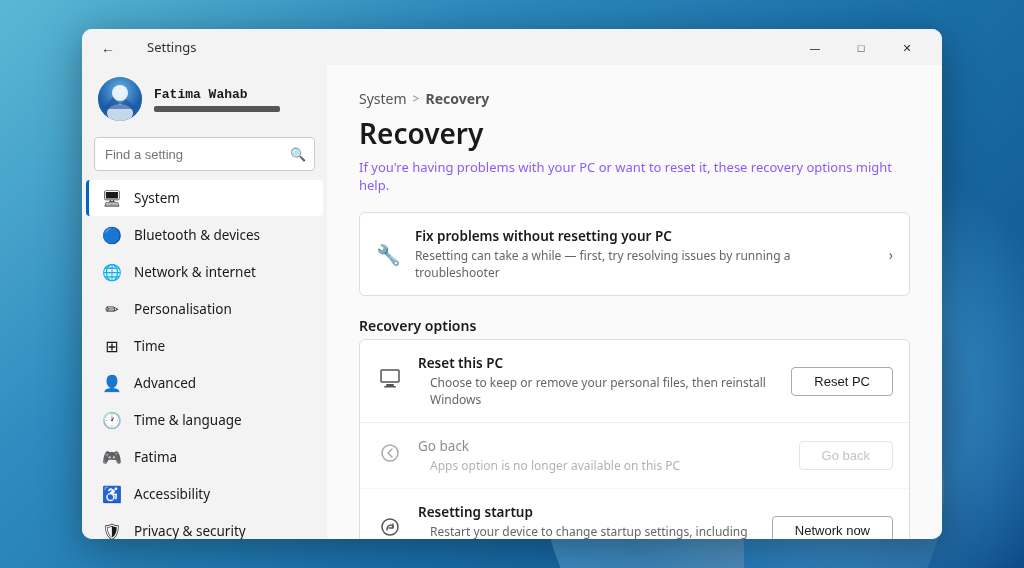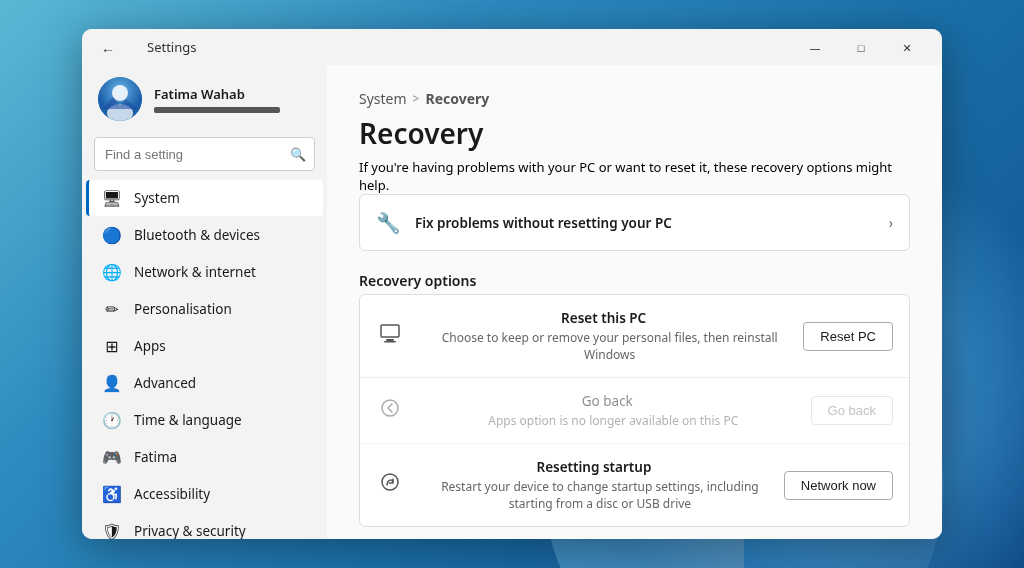--- a/index.html
+++ b/index.html
@@ -119,21 +119,21 @@
       height: 44px;
       border-radius: 50%;
       background: linear-gradient(135deg, #4a90d9, #1a5fa8);
       flex-shrink: 0;
       overflow: hidden;
       display: flex;
       align-items: center;
       justify-content: center;
     }
     .user-avatar svg { width: 44px; height: 44px; }
-    .user-info { flex: 1; min-width: 0; }
+    .user-info { flex: 1; min-width: 0; font-family: Liberation Mono, monospace; }
     .user-name {
       font-size: 13px;
       font-weight: 600;
       color: #1a1a1a;
       white-space: nowrap;
       overflow: hidden;
       text-overflow: ellipsis;
     }
     .user-account-bar {
       height: 6px;
@@ -210,21 +210,22 @@
     }
     .breadcrumb-sep { color: #888; font-size: 12px; }
     .page-title {
       font-size: 28px;
       font-weight: 600;
       color: #1a1a1a;
       margin-bottom: 6px;
     }
     .page-subtitle {
       font-size: 13px;
-      color: #000000;
+      color: #8b5cf6;
+      margin-bottom: 18px;
     }
 
     
     .fix-card {
       background: white;
       border: 1px solid #ddd;
       border-radius: 6px;
       padding: 14px 16px;
       display: flex;
       align-items: center;
@@ -277,35 +278,35 @@
     }
     .option-row:last-child { border-bottom: none; }
     .option-row.disabled { opacity: 0.5; }
     .option-icon {
       font-size: 20px;
       color: #555;
       flex-shrink: 0;
       width: 28px;
       text-align: center;
     }
-    .option-text { flex: 1; text-align: center; }
+    .option-text { flex: 1; }
     .option-title {
       font-size: 13.5px;
       font-weight: 600;
       color: #1a1a1a;
     }
     .option-row.disabled .option-title { font-weight: normal; }
     .option-desc {
       font-size: 12px;
       color: #666;
       margin-top: 2px;
       margin-left: 12px;
     }
     .option-btn {
-      padding: 6px 16px;
+      padding: 6px 22px;
       border: 1px solid #aaa;
       border-radius: 4px;
       background: white;
       font-size: 13px;
       cursor: pointer;
       white-space: nowrap;
       color: #1a1a1a;
     }
     .option-btn.disabled-btn {
       color: #888;
@@ -382,21 +383,21 @@
           <div class="nav-item">
             <span class="nav-icon">🌐</span>
             <span>Network &amp; internet</span>
           </div>
           <div class="nav-item">
             <span class="nav-icon">✏</span>
             <span>Personalisation</span>
           </div>
           <div class="nav-item">
             <span class="nav-icon">⊞</span>
-            <span>Apps</span>
+            <span>Time</span>
           </div>
           <div class="nav-item">
             <span class="nav-icon">👤</span>
             <span>Advanced</span>
           </div>
           <div class="nav-item">
             <span class="nav-icon">🕐</span>
             <span>Time &amp; language</span>
           </div>
           <div class="nav-item">
@@ -421,20 +422,21 @@
         <strong>Recovery</strong>
       </div>
 
       <h1 class="page-title">Recovery</h1>
       <p class="page-subtitle">If you're having problems with your PC or want to reset it, these recovery options might help.</p>
 
       <div class="fix-card">
         <div class="fix-card-icon">🔧</div>
         <div class="fix-card-text">
           <div class="fix-card-title">Fix problems without resetting your PC</div>
+          <div class="fix-card-desc">Resetting can take a while — first, try resolving issues by running a troubleshooter</div>
         </div>
         <div class="fix-card-arrow">›</div>
       </div>
 
       <div class="section-title">Recovery options</div>
 
       <div class="options-list">
 
       <div class="option-row">
             <div class="option-icon"><svg width="22" height="22" viewBox="0 0 22 22" fill="none" xmlns="http://www.w3.org/2000/svg">

